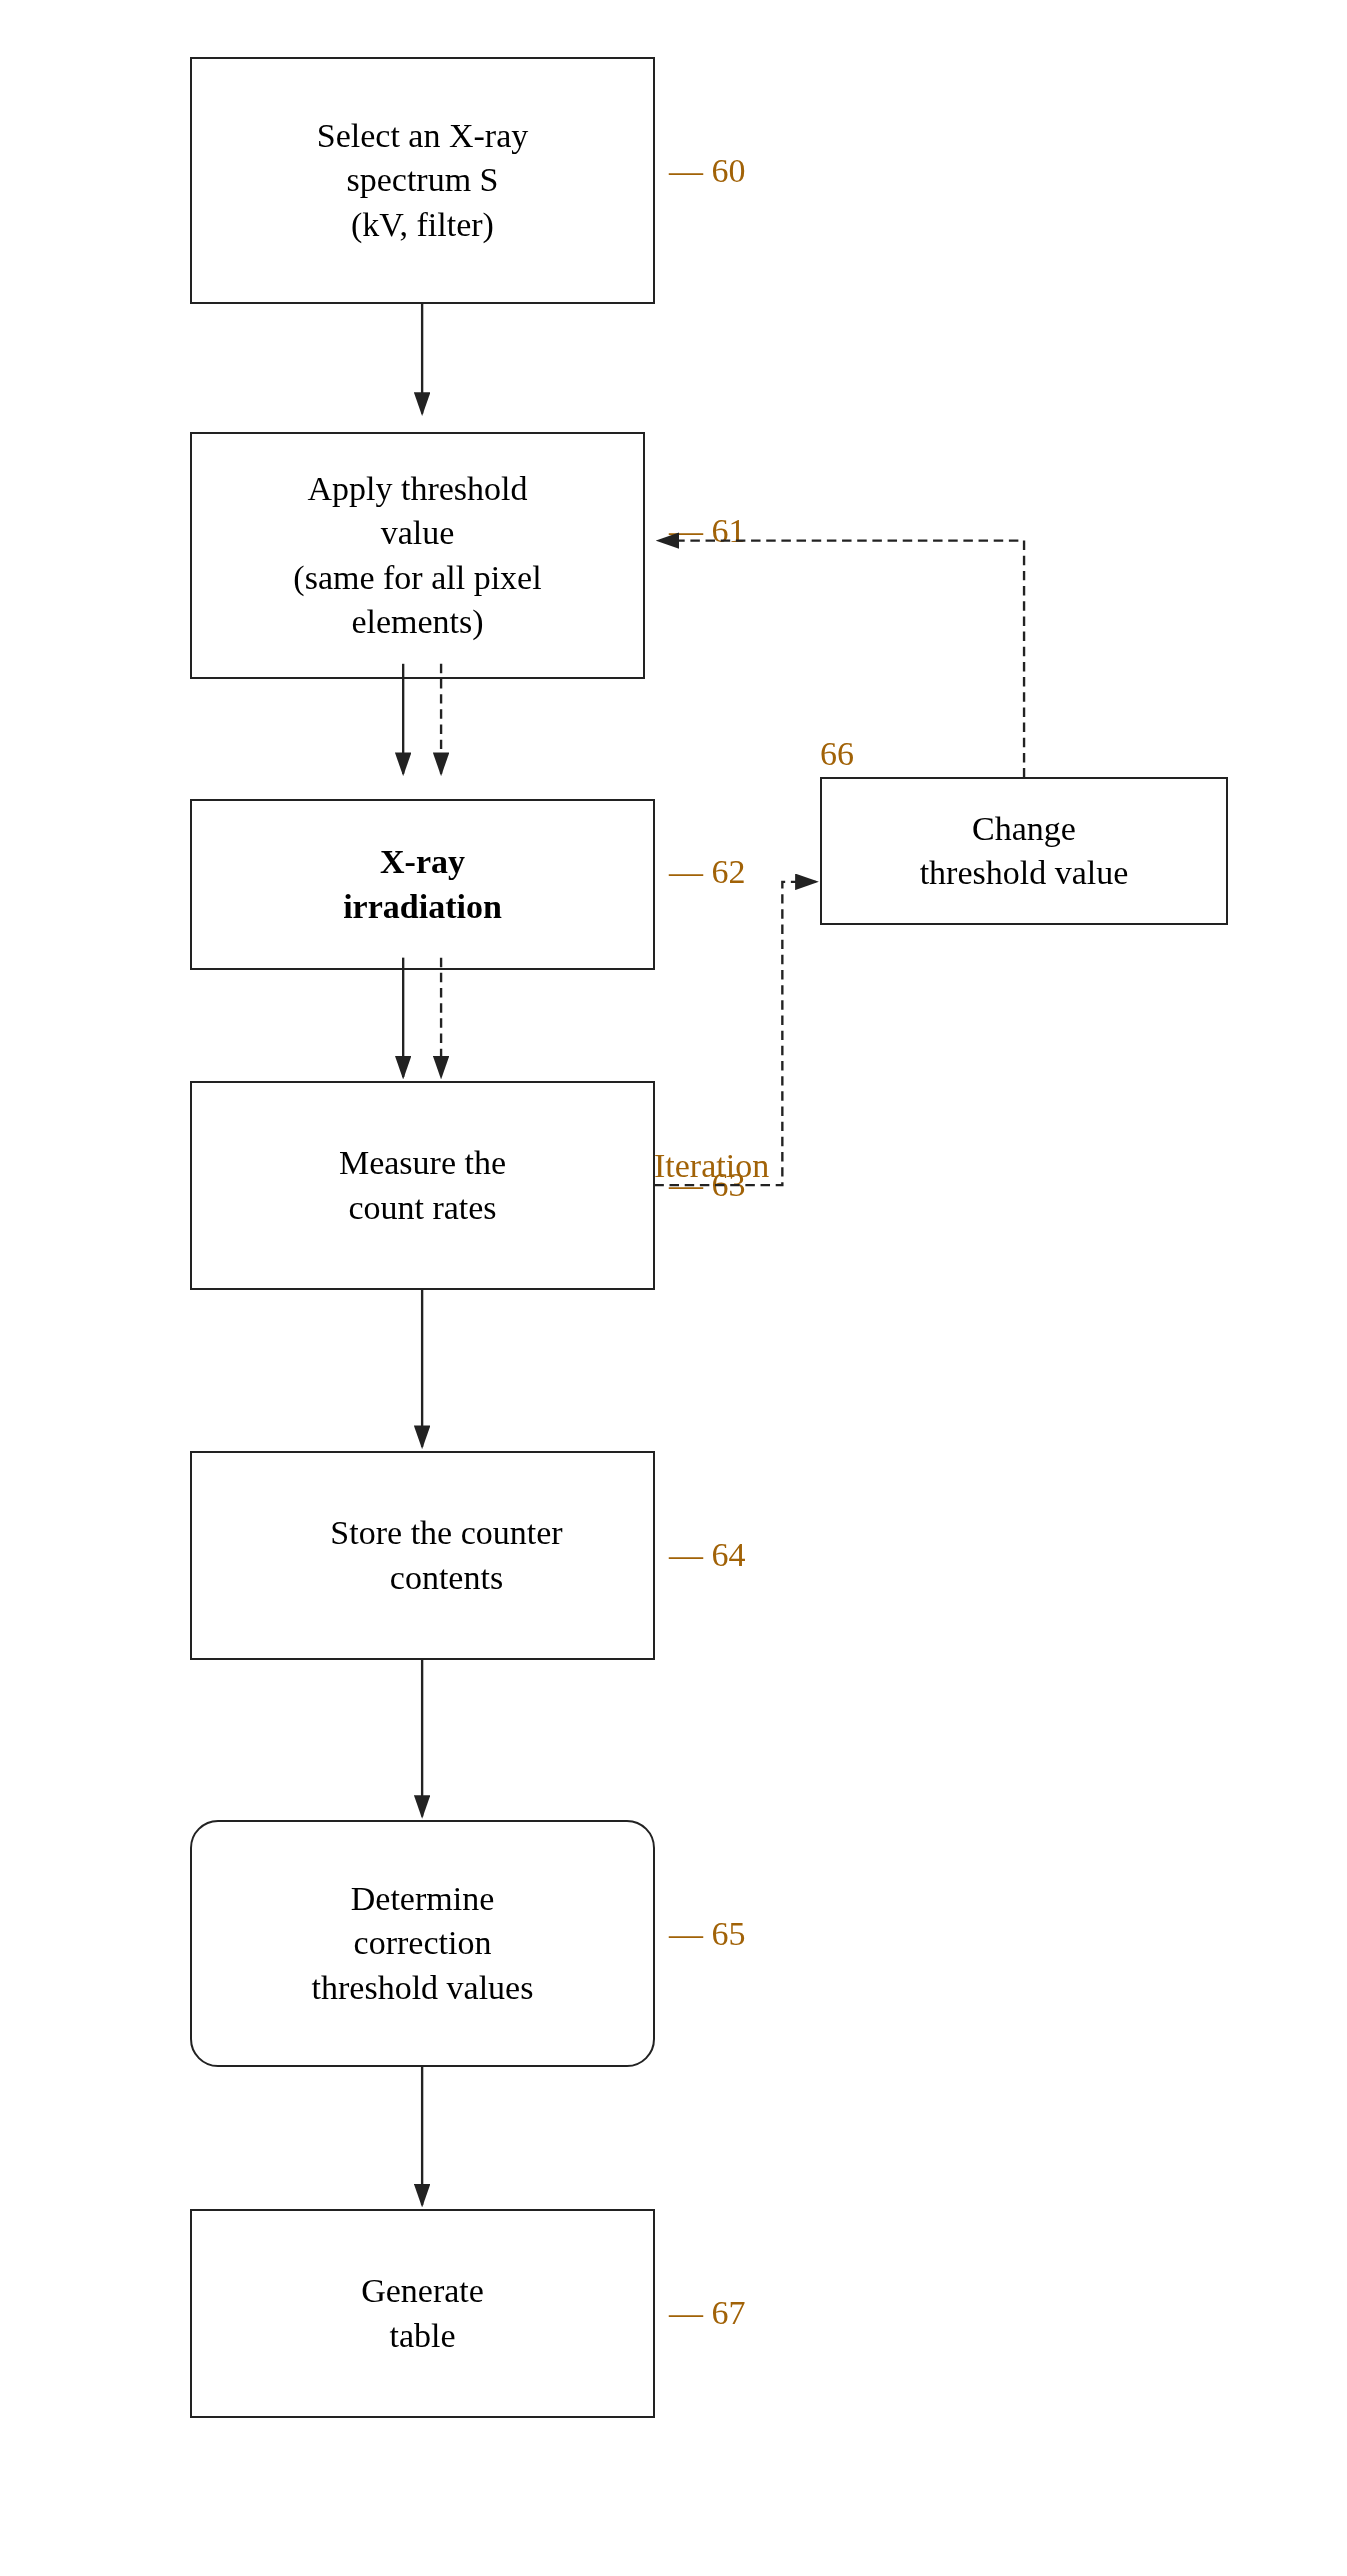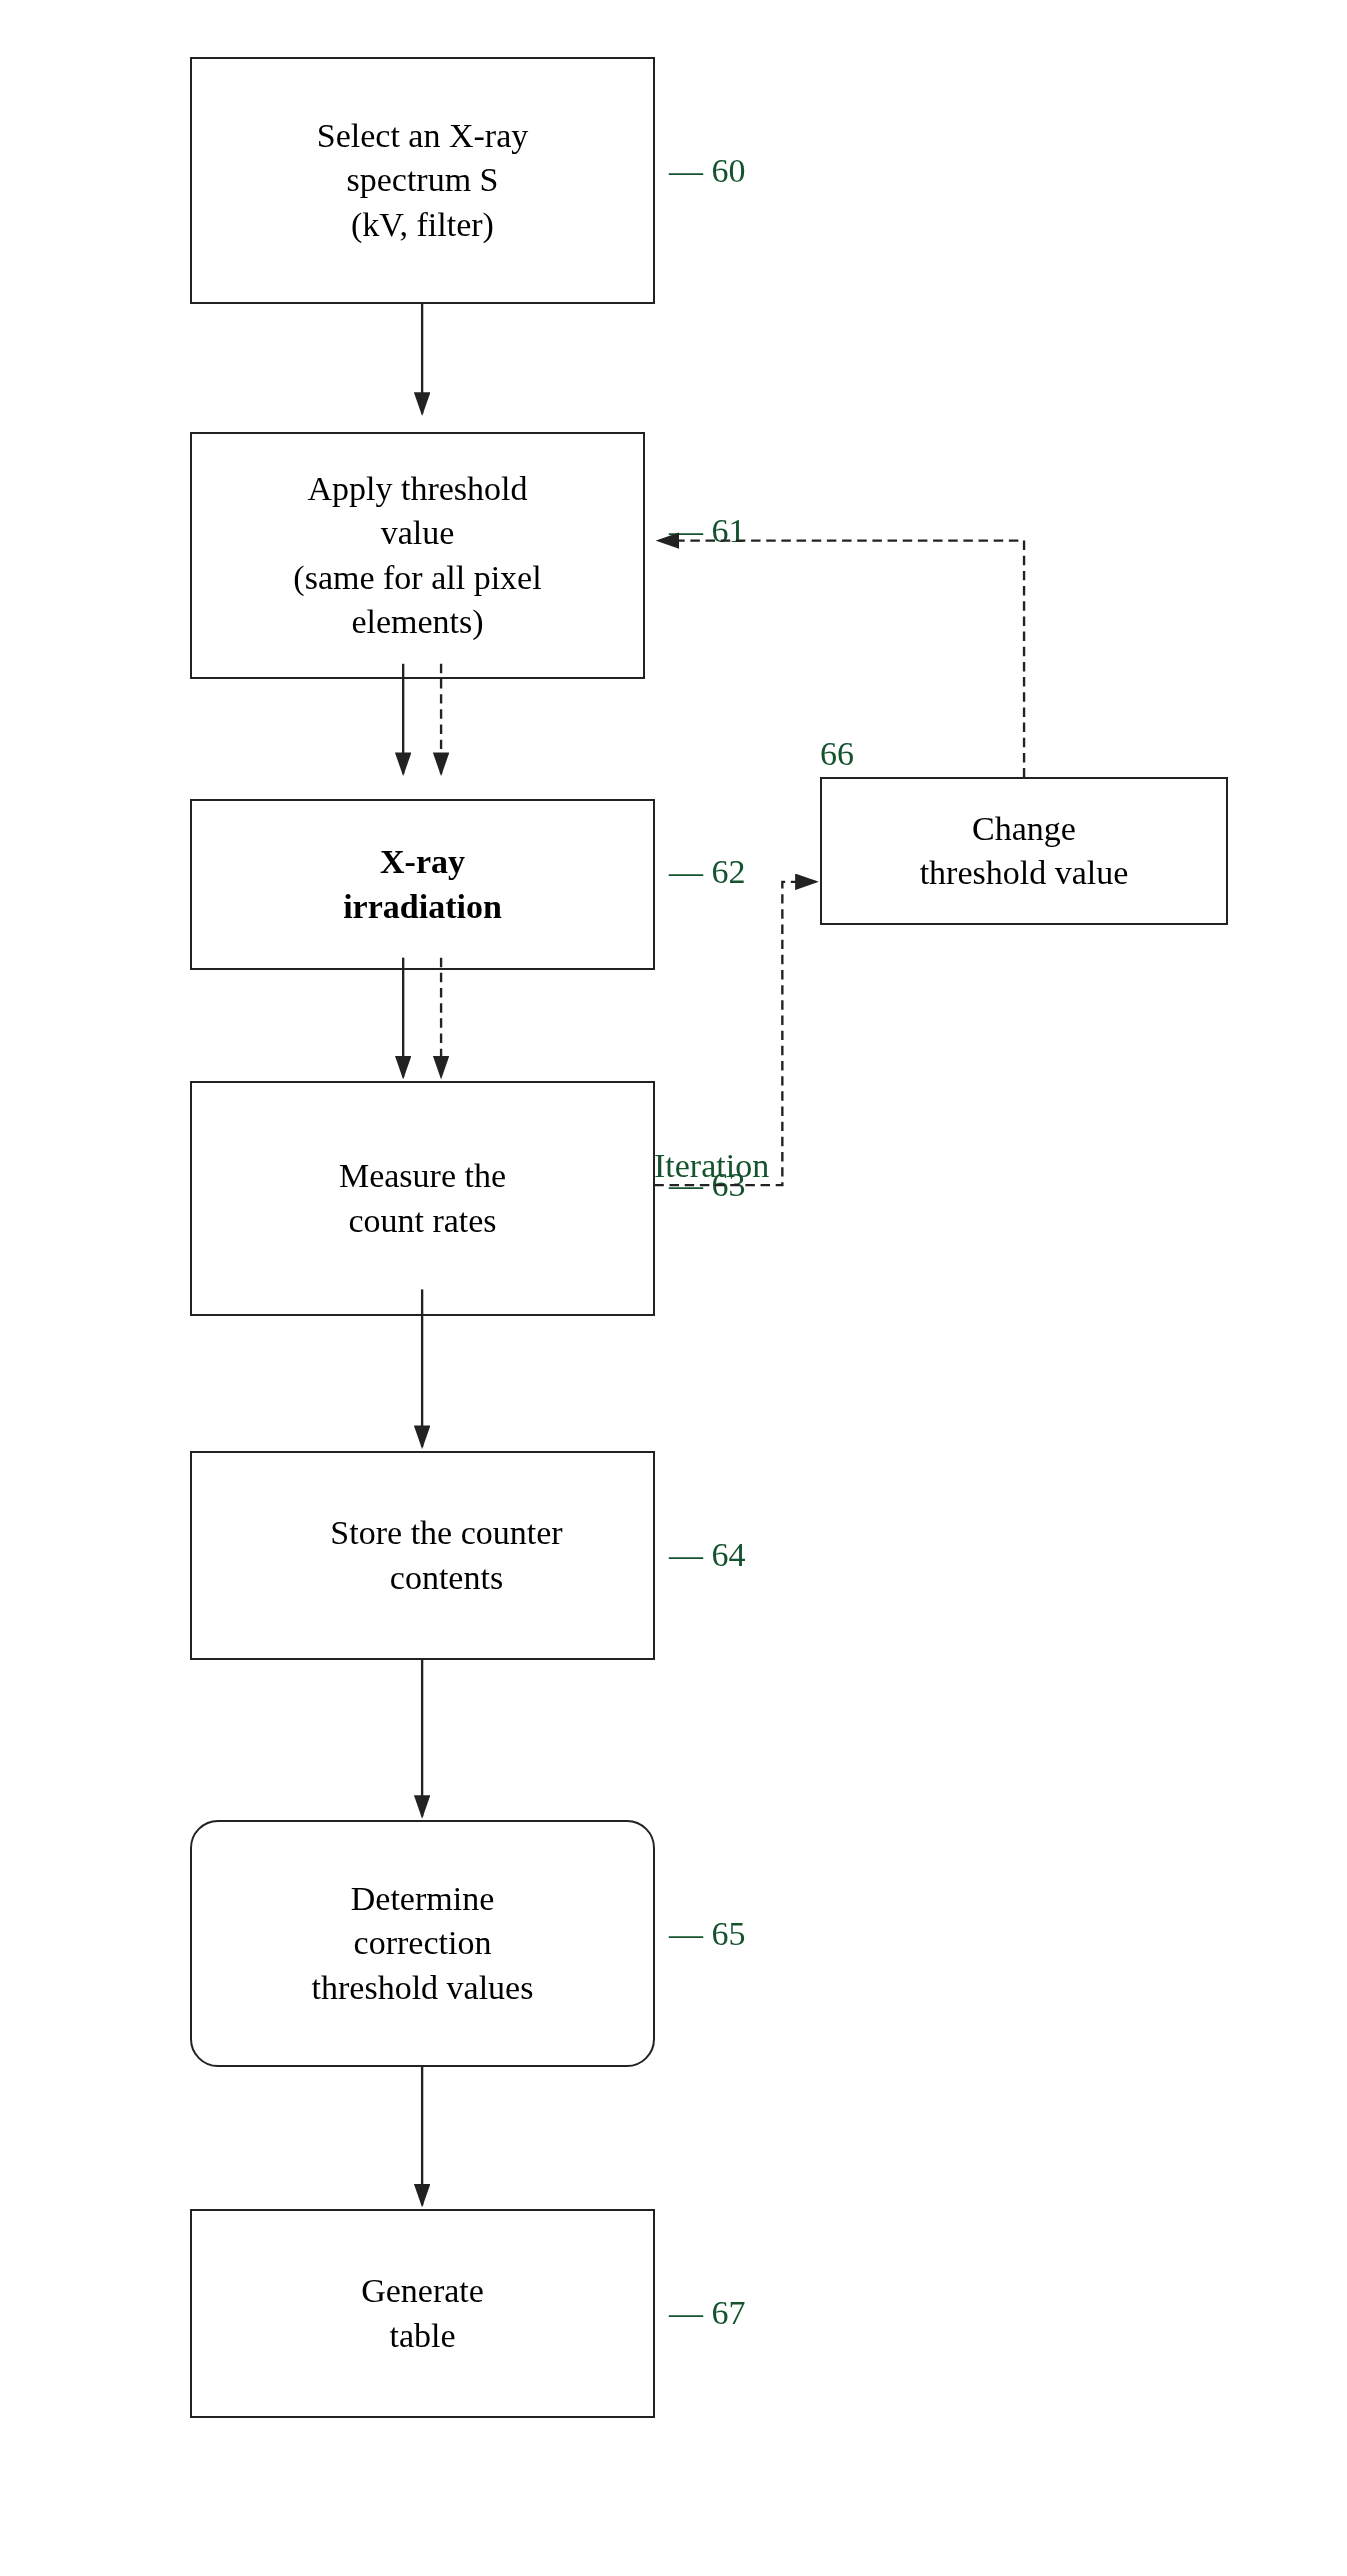--- a/index.html
+++ b/index.html
@@ -40,21 +40,21 @@
       left: 0;
       width: 1347px;
       height: 2576px;
       pointer-events: none;
     }
 
     .label-text {
       position: absolute;
       font-size: 34px;
       font-family: 'Times New Roman', Times, serif;
-      color: #14532d;
+      color: #a16207;
     }
   </style>
 </head>
 <body>
 
 <div class="diagram-container">
 
   <div class="flow-box" style="left:166px; top:57px; width:465px; height:247px;">
     <span>Select an X-ray<br>spectrum S<br>(kV, filter)</span>
   </div>
@@ -63,21 +63,21 @@
   <div class="flow-box" style="left:166px; top:432px; width:455px; height:247px;">
     <span>Apply threshold<br>value<br>(same for all pixel<br>elements)</span>
   </div>
   <span class="label-text" style="left:645px; top:512px;">— 61</span>
 
   <div class="flow-box" style="left:166px; top:799px; width:465px; height:171px;font-weight:bold;">
     <span>X-ray<br>irradiation</span>
   </div>
   <span class="label-text" style="left:645px; top:853px;">— 62</span>
 
-  <div class="flow-box" style="left:166px; top:1081px; width:465px; height:235px;">
+  <div class="flow-box" style="left:166px; top:1081px; width:465px; height:209px;">
     <span>Measure the<br>count rates</span>
   </div>
   <span class="label-text" style="left:645px; top:1166px;">— 63</span>
 
   <div class="flow-box" style="left:166px; top:1451px; width:465px; height:209px;padding-left:48px;">
     <span>Store the counter<br>contents</span>
   </div>
   <span class="label-text" style="left:645px; top:1536px;">— 64</span>
 
   <div class="flow-box" style="left:166px; top:1820px; width:465px; height:247px;border-radius:28px;">

